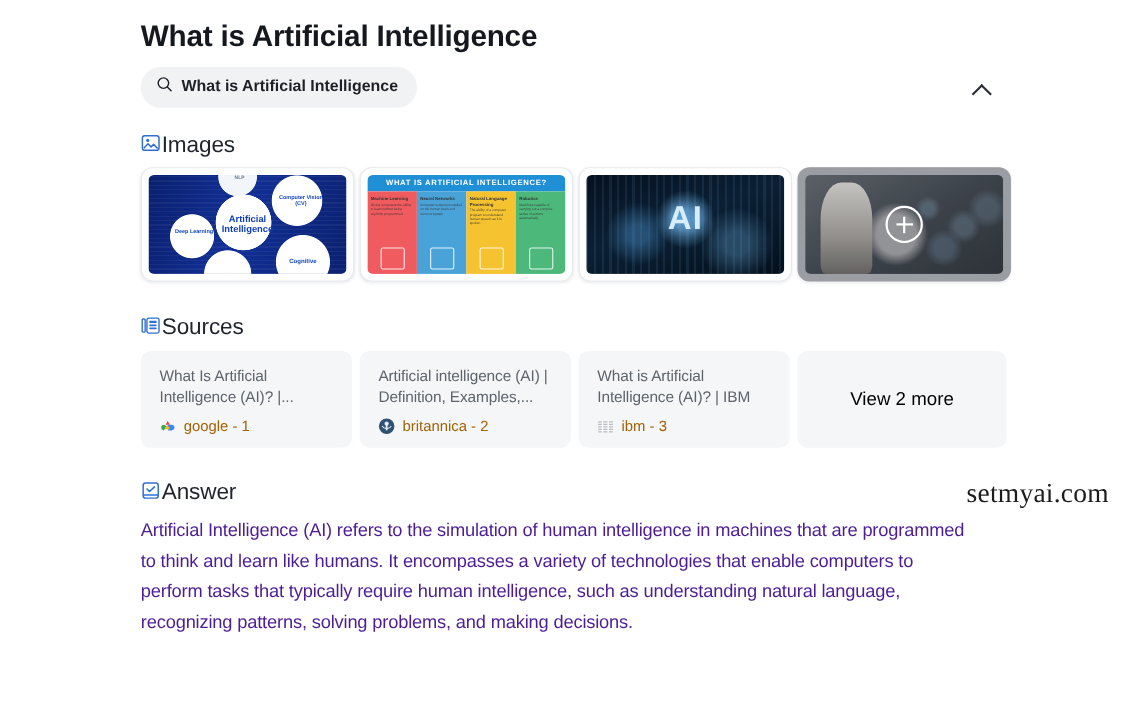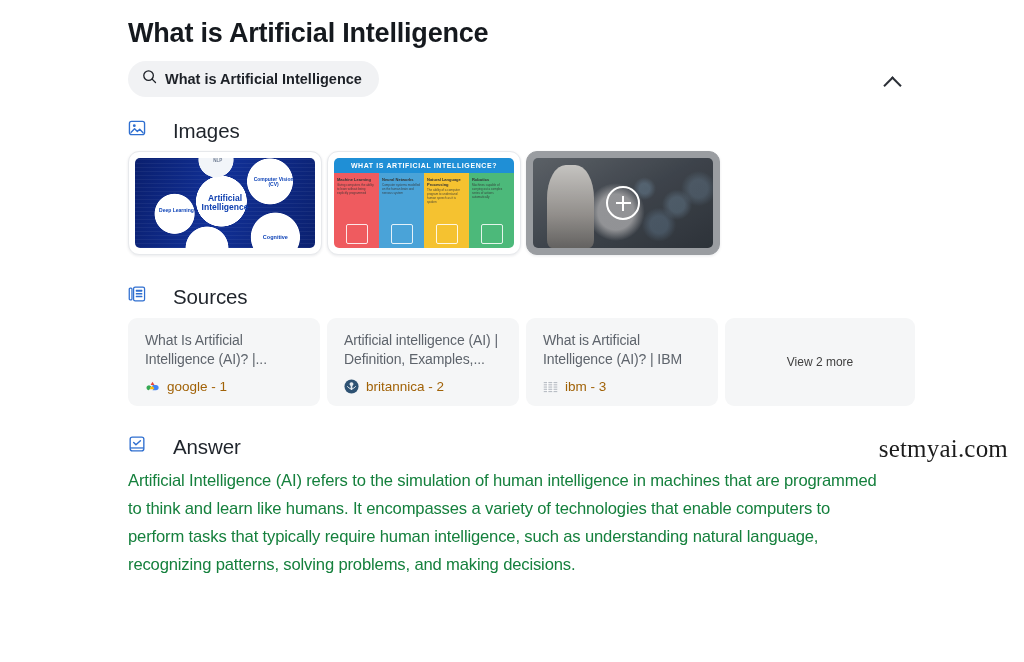--- a/index.html
+++ b/index.html
@@ -66,22 +66,22 @@
     font-size: 14.5px;
     font-weight: 700;
     color: #1d2127;
     letter-spacing: 0px;
   }
   .search-ico { display:block; }
 
   
   .section-head {
     display: flex;
-    align-items: flex-start;
-    gap: 27px;
+    align-items: center;
+    gap: 1px;
   }
   .section-head .sec-title {
     font-size: 20.5px;
     font-weight: 400;
     color: #1f242b;
     letter-spacing: -0.1px;
   }
   .sec-ico { display:block; }
 
   #images-section { margin-top: 22px; }
@@ -239,32 +239,32 @@
     font-size: 13.5px;
     color: #a16207;
   }
   .fav { width:15px; height:15px; flex:0 0 auto; display:block; }
   .view-more {
     width: 190px;
     height: 88px;
     background: #f5f6f7;
     border-radius: 9px;
     display: flex; align-items: center; justify-content: center;
-    font-size: 12px;
-    color: #404040;
+    font-size: 17px;
+    color: #000000;
     cursor: pointer;
     flex: 0 0 auto;
   }
 
   
   .answer-body {
     margin-top: 8px;
     font-size: 16.6px;
     line-height: 28px;
-    color: #15803d;
+    color: #4c1d95;
     width: 760px;
     letter-spacing: -0.15px;
   }
 
   
   .watermark {
     position: absolute;
     right: 16px;
     bottom: 6px;
     font-family: "Liberation Serif", serif;
@@ -343,20 +343,27 @@
                 <div class="col c4">
                   <div class="ct">Robotics</div>
                   <div class="cb">Machines capable of carrying out a complex series of actions automatically</div>
                   <div class="gly"></div>
                 </div>
               </div>
             </div>
           </div>
         </div>
 
+        <div class="img-card">
+          <div class="img-inner">
+            <div class="thumb3">
+              <div class="ai">AI</div>
+            </div>
+          </div>
+        </div>
 
         <div class="img-card last">
           <div class="img-inner">
             <div class="thumb4"></div>
           </div>
           <div class="plus-badge"></div>
         </div>
 
       </div>
     </div>

